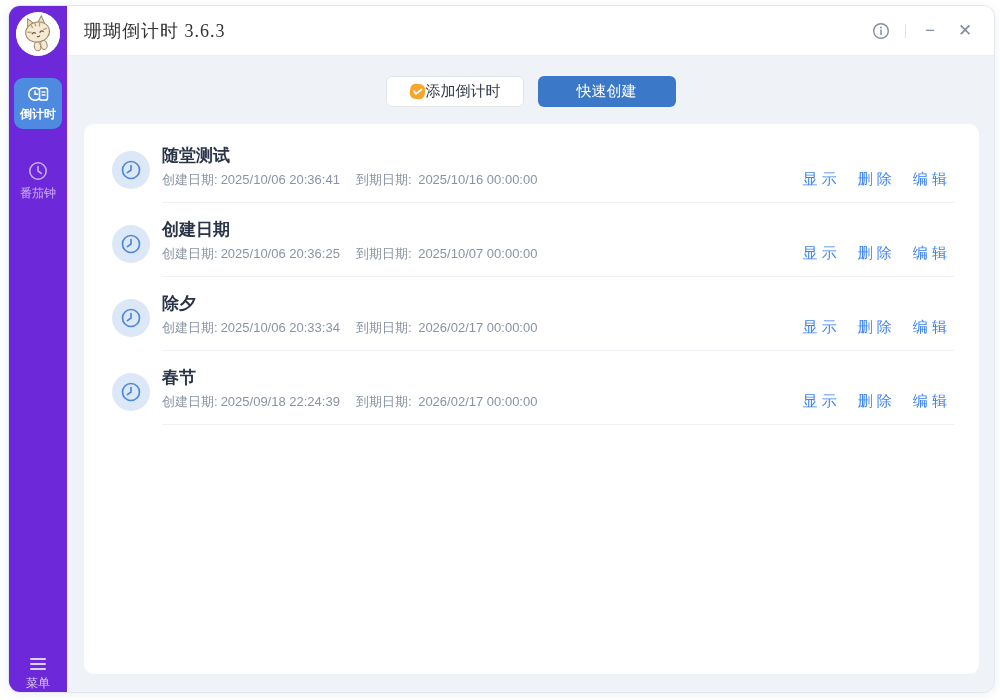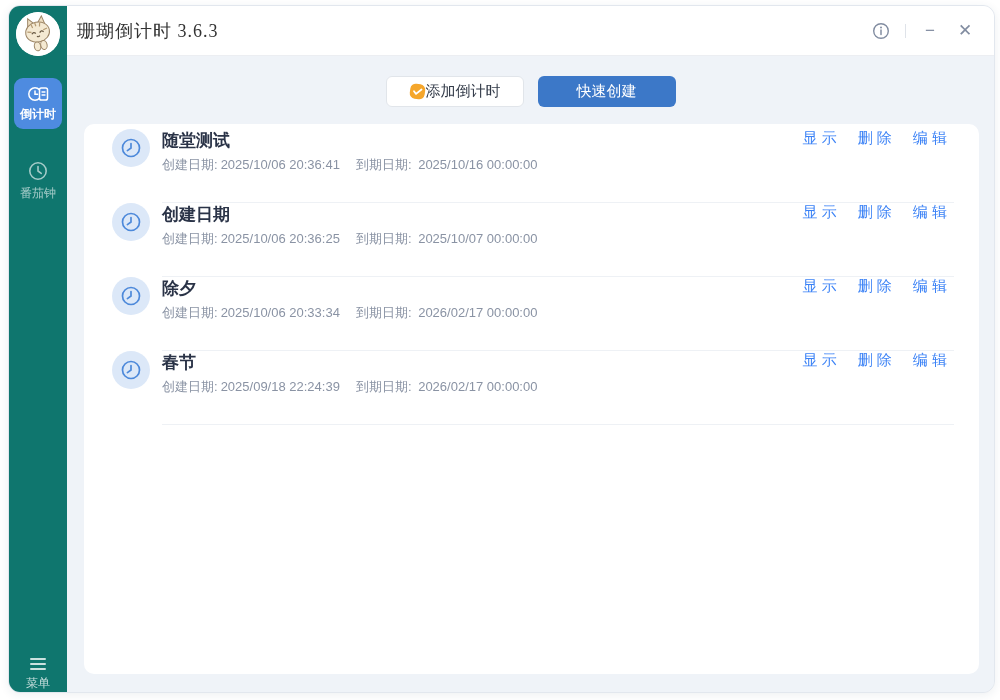--- a/index.html
+++ b/index.html
@@ -8,21 +8,21 @@
 
   .window {
     position: absolute; left: 8px; top: 5px; width: 987px; height: 688px;
     border-radius: 12px; border: 1px solid #e2e7ee;
     box-shadow: 0 2px 10px rgba(40,60,90,.08);
     overflow: hidden; display: flex; background: #eff3f8;
   }
 
   
   .sidebar {
-    width: 58px; background: #0f766e; flex: none;
+    width: 58px; background: #6d28d9; flex: none;
     display: flex; flex-direction: column; align-items: center;
   }
   .avatar {
     width: 44px; height: 44px; border-radius: 50%; background: #fff;
     margin-top: 6px; overflow: hidden; flex: none;
   }
   .nav-item {
     width: 48px; border-radius: 9px; padding: 7px 0 6px 0; margin-top: 24px;
     display: flex; flex-direction: column; align-items: center; gap: 3px;
     color: rgba(255,255,255,.62); cursor: pointer;
@@ -37,41 +37,41 @@
   }
   .menu-item .nav-label { font-size: 12px; }
 
   
   .main { flex: 1; display: flex; flex-direction: column; min-width: 0; }
   .topbar {
     height: 50px; background: #ffffff; border-bottom: 1px solid #eceef2;
     display: flex; align-items: center; flex: none;
   }
   .app-title {
-    margin-left: 10px; font-family: "Liberation Serif", "DejaVu Serif", serif;
+    margin-left: 17px; font-family: "Liberation Serif", "DejaVu Serif", serif;
     font-size: 18px; color: #333; letter-spacing: 1px;
   }
   .win-controls { margin-left: auto; margin-right: 18px; display: flex; align-items: center; gap: 13px; color: #828da1; }
   .ctrl-btn { display: flex; align-items: center; justify-content: center; width: 22px; height: 22px; cursor: pointer; }
   .ctrl-glyph { font-size: 17px; color: #828da1; line-height: 1; }
   .ctrl-divider { width: 1px; height: 14px; background: #dfe3e9; }
 
   .content { flex: 1; background: #eff3f8; display: flex; flex-direction: column; }
 
   .actions-row { margin-top: 20px; display: flex; justify-content: center; gap: 14px; flex: none; }
   .btn { height: 31px; border-radius: 6px; display: flex; align-items: center; justify-content: center;
     font-size: 15px; cursor: pointer; }
   .btn-add { background: #ffffff; border: 1px solid #e1e5ea; color: #323a48; width: 138px; }
   .btn-primary { background: #3c78c8; color: #ffffff; width: 138px; }
 
   .card {
     background: #ffffff; border-radius: 10px; margin: 17px 15px 21px 17px;
     height: 550px; padding-top: 5px; overflow: hidden;
   }
-  .row { height: 74px; display: flex; align-items: flex-start; position: relative; padding: 0 32px 0 28px; }
+  .row { height: 74px; display: flex; align-items: flex-end; position: relative; padding: 0 32px 14px 28px; }
   .row::after {
     content: ""; position: absolute; left: 78px; right: 25px; bottom: 0;
     height: 1px; background: #eef1f5;
   }
   .row-clock {
     width: 38px; height: 38px; border-radius: 50%; background: #dce8f8;
     display: flex; align-items: center; justify-content: center; flex: none;
   }
   .row-text { margin-left: 12px; display: flex; flex-direction: column; gap: 4px; min-width: 0; }
   .row-title { font-size: 17px; font-weight: bold; color: #2a3347; }

